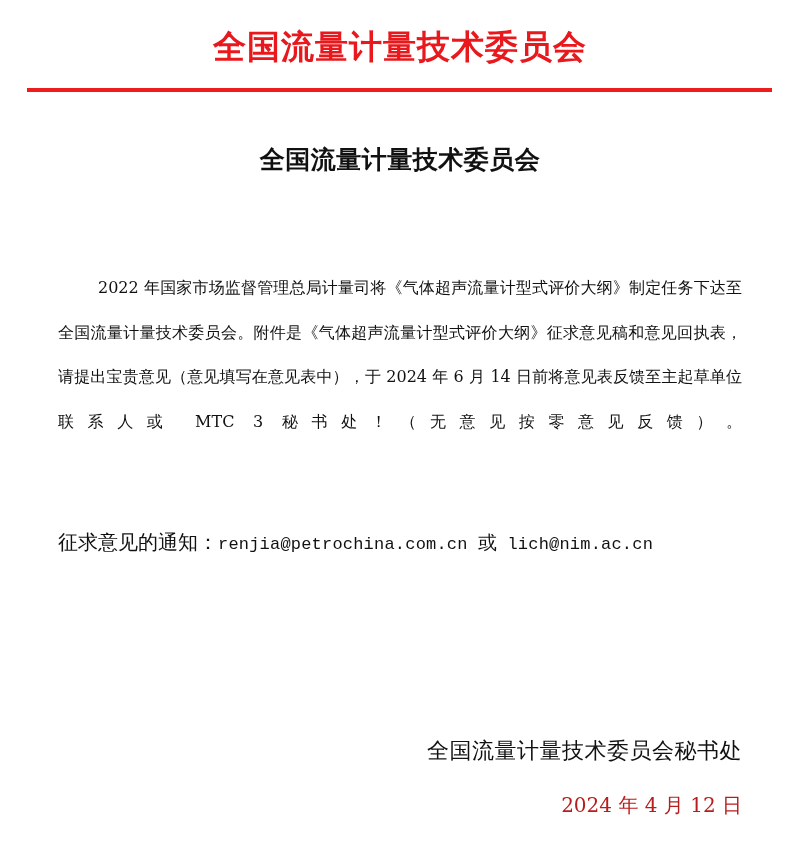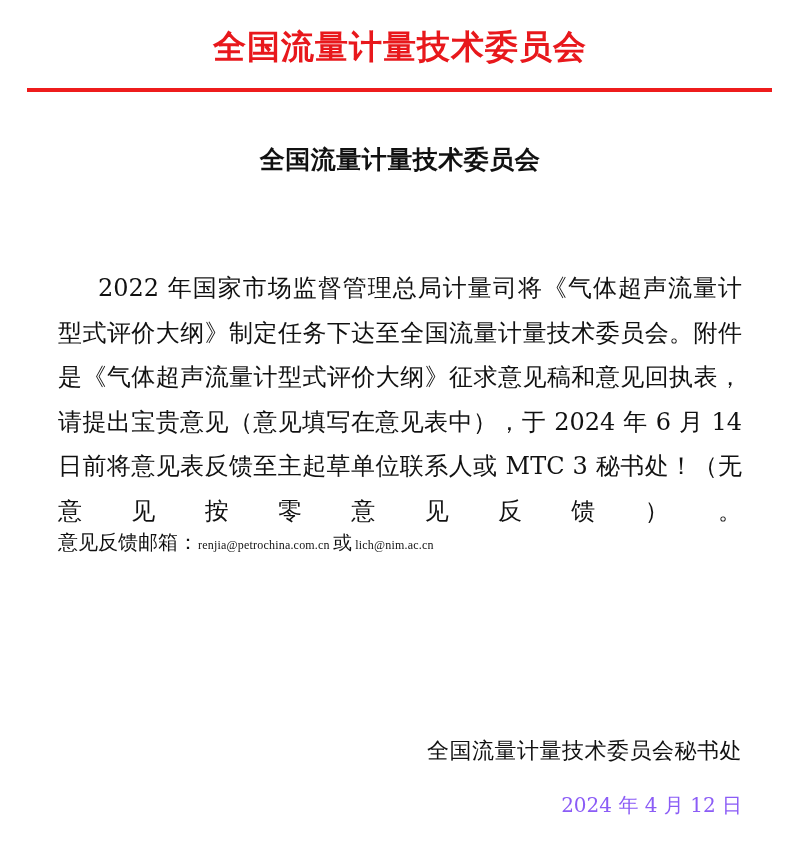--- a/index.html
+++ b/index.html
@@ -69,21 +69,21 @@
 
   
   .body-block {
     position: absolute;
     left: 58px;
     top: 266px;
     width: 684px;
   }
   .body-para {
     font-family: "DejaVu Serif", "Liberation Serif", serif;
-    font-size: 24px;
+    font-size: 16px;
     line-height: 44.5px;
     color: #111111;
     text-align: justify;
     text-justify: inter-character;
     text-indent: 40px;
     margin: 0;
   }
   .body-para::after {
     content: "";
     display: inline-block;
@@ -97,22 +97,22 @@
     font-size: 20px;
     line-height: 30px;
     color: #111111;
     white-space: nowrap;
   }
   .email-label {
     font-family: "DejaVu Serif", "Liberation Serif", serif;
   }
   .email-addr,
   .email-conj-mono {
-    font-family: Liberation Serif, serif;
-    font-size: 12px;
+    font-family: Liberation Mono, monospace;
+    font-size: 17px;
     letter-spacing: 0.2px;
   }
   .email-conj {
     font-family: "DejaVu Serif", "Liberation Serif", serif;
     font-size: 19px;
   }
 
   
   .signature {
     position: absolute;
@@ -127,21 +127,21 @@
     line-height: 34px;
     letter-spacing: 0.5px;
     color: #111111;
     white-space: nowrap;
   }
   .sign-date {
     font-family: "DejaVu Serif", "Liberation Serif", serif;
     font-size: 20px;
     line-height: 32px;
     margin-top: 21px;
-    color: #8b5cf6;
+    color: #b91c1c;
     white-space: nowrap;
   }
 </style>
 </head>
 <body>
 
 <div class="page">
 
   <div class="masthead">
     <div class="masthead-title">全国流量计量技术委员会</div>
@@ -150,21 +150,21 @@
 
   <div class="doc-title">
     <div class="doc-title-line">全国流量计量技术委员会</div>
   </div>
 
   <div class="body-block">
     <p class="body-para">2022 年国家市场监督管理总局计量司将《气体超声流量计型式评价大纲》制定任务下达至全国流量计量技术委员会。附件是《气体超声流量计型式评价大纲》征求意见稿和意见回执表，请提出宝贵意见（意见填写在意见表中），于 2024 年 6 月 14 日前将意见表反馈至主起草单位联系人或 MTC 3 秘书处！（无意见按零意见反馈）。</p>
   </div>
 
   <div class="email-line">
-    <span class="email-label">意见反馈邮箱：</span><span class="email-addr">renjia@petrochina.com.cn</span><span class="email-conj-mono">&nbsp;</span><span class="email-conj">或</span><span class="email-conj-mono">&nbsp;</span><span class="email-addr">lich@nim.ac.cn</span>
+    <span class="email-label">征求意见的通知：</span><span class="email-addr">renjia@petrochina.com.cn</span><span class="email-conj-mono">&nbsp;</span><span class="email-conj">或</span><span class="email-conj-mono">&nbsp;</span><span class="email-addr">lich@nim.ac.cn</span>
   </div>
 
   <div class="signature">
     <div class="sign-org">全国流量计量技术委员会秘书处</div>
     <div class="sign-date">2024 年 4 月 12 日</div>
   </div>
 
 </div>
 
 </body></html>

